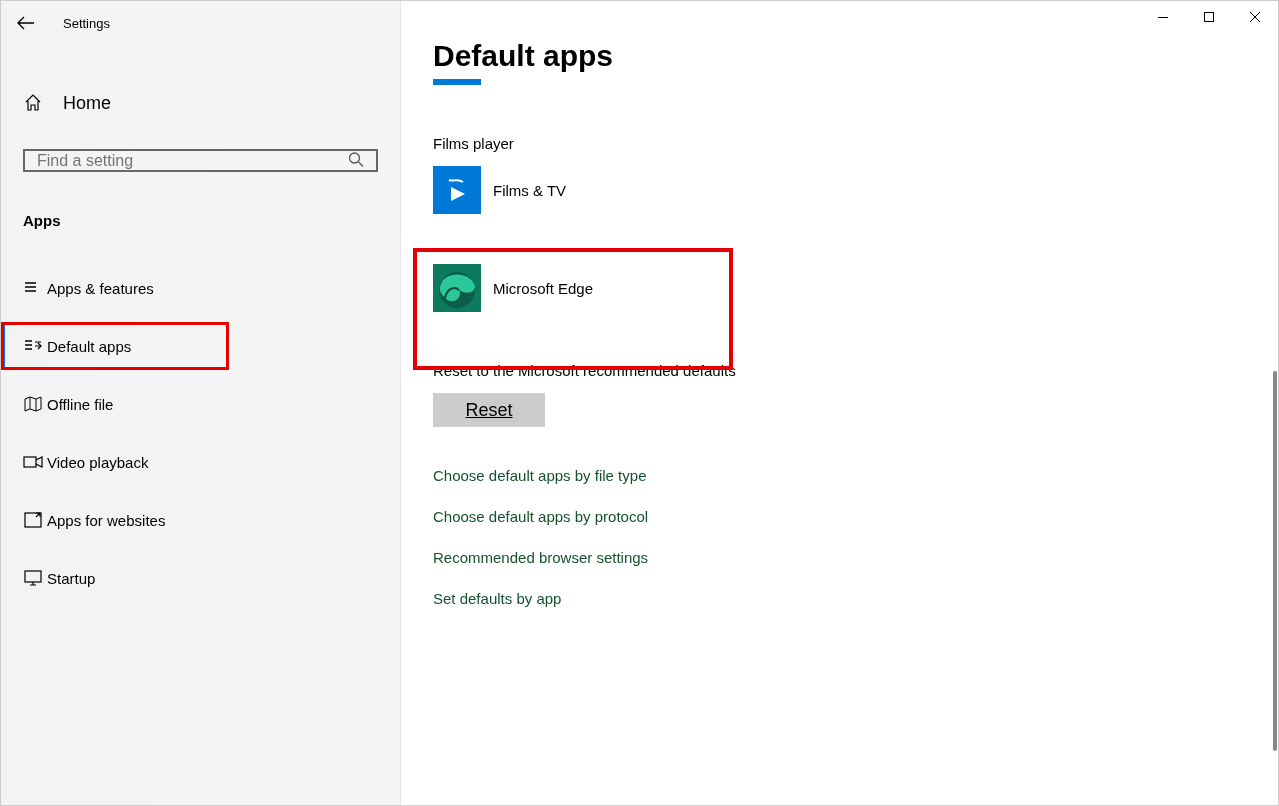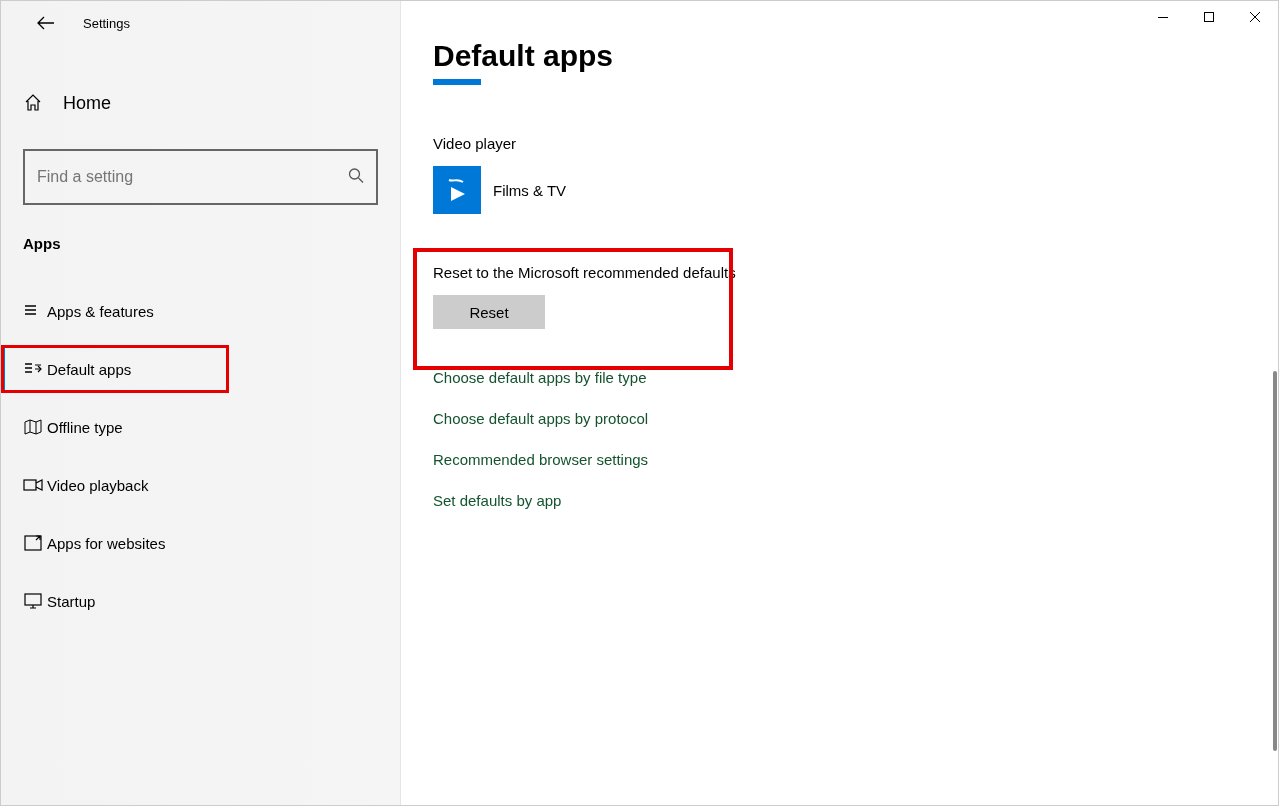--- a/index.html
+++ b/index.html
@@ -25,21 +25,21 @@
     height: 100%;
     background: linear-gradient(to right, #f3f3f3, #f5f5f5);
     border-right: 1px solid #e5e5e5;
     flex-shrink: 0;
     position: relative;
   }
   .header-row {
     display: flex;
     align-items: center;
     height: 44px;
-    padding-left: 36px;
+    padding-left: 16px;
     gap: 28px;
   }
   .back-arrow {
     width: 18px; height: 18px;
     display: flex; align-items: center; justify-content: center;
     cursor: pointer;
   }
   .header-title { font-size: 13px; }
   .home-row {
     display: flex;
@@ -49,41 +49,41 @@
     margin-top: 30px;
     gap: 20px;
     cursor: pointer;
   }
   .home-label { font-size: 18px; }
   .search-wrap {
     margin: 18px 22px 0 22px;
   }
   .search-box {
     width: 100%;
-    height: 56px;
+    height: 23px;
     border: 2px solid #666;
     background: transparent;
     padding: 0 40px 0 12px;
     font-size: 16px;
     color: #666;
     position: relative;
   }
   .search-container { position: relative; }
   .search-icon {
     position: absolute;
     right: 14px;
     top: 50%;
     transform: translateY(-50%);
     color: #555;
     pointer-events: none;
   }
   .section-label {
     font-size: 15px;
     font-weight: 600;
-    margin: 30px 0 0 22px;
+    margin: 40px 0 0 22px;
   }
   .nav-list {
     margin-top: 30px;
   }
   .nav-item {
     display: flex;
     align-items: center;
     height: 58px;
     padding-left: 22px;
     gap: 4px;
@@ -166,23 +166,24 @@
   }
   .section-sub {
     font-size: 15px;
     margin-bottom: 14px;
   }
   .reset-button {
     width: 112px;
     height: 34px;
     background: #ccc;
     border: none;
-    font-size: 15px;
+    font-size: 18px;
     cursor: pointer;
     margin-bottom: 40px;
+    text-decoration: underline;
   }
   .link {
     color: #14532d;
     font-size: 15px;
     margin-bottom: 24px;
     cursor: pointer;
   }
   .highlight-red-main {
     position: absolute;
     border: 4px solid #e40000;
@@ -299,21 +300,21 @@
         <span class="nav-label">Default apps</span>
       </div>
       <div class="highlight-red-sidebar" style="top:63px;"></div>
 
       <div class="nav-item">
         <span class="nav-icon">
           <svg width="18" height="16" viewBox="0 0 18 16">
               <path d="M1 3 L6 1 L12 3 L17 1 V13 L12 15 L6 13 L1 15 Z M6 1 V13 M12 3 V15" stroke="#000" stroke-width="1" fill="none"></path>
             </svg>
         </span>
-        <span class="nav-label">Offline type</span>
+        <span class="nav-label">Offline file</span>
       </div>
 
       <div class="nav-item">
         <span class="nav-icon">
           <svg width="20" height="14" viewBox="0 0 20 14">
               <rect x="1" y="2" width="12" height="10" stroke="#000" stroke-width="1.2" fill="none"></rect>
               <path d="M13 5 L19 2 V12 L13 9" stroke="#000" stroke-width="1.2" fill="none"></path>
             </svg>
         </span>
         <span class="nav-label">Video playback</span>
@@ -339,34 +340,44 @@
         <span class="nav-label">Startup</span>
       </div>
     </div>
   </div>
 
   <div class="main">
     <div class="page-title">Default apps</div>
     <div class="accent-bar"></div>
 
     
-    <div class="category-label">Video player</div>
+    <div class="category-label">Films player</div>
     <div class="app-tile">
       <div class="tile-icon films-tile">
         <svg width="28" height="28" viewBox="0 0 28 28">
           <path d="M6 4 C10 6 14 2 20 6" stroke="#fff" stroke-width="2" fill="none"></path>
           <path d="M8 11 L22 18 L8 25 Z" fill="#fff"></path>
         </svg>
       </div>
       <div class="app-tile-label">Films &amp; TV</div>
     </div>
 
     
     <div style="position:relative;">
       <div class="highlight-red-main" style="left:-20px; top:-16px; width:320px; height:122px;"></div>
+      <div class="app-tile">
+        <div class="tile-icon edge-tile">
+          <svg width="48" height="48" viewBox="0 0 48 48">
+            <circle cx="24" cy="26" r="18" fill="#0c5e4a"></circle>
+            <path d="M8 20 C12 8 36 6 42 22 C42 30 32 30 26 26 C30 34 20 42 12 34 C6 28 6 24 8 20 Z" fill="#29c79a"></path>
+            <path d="M26 26 C22 22 14 24 12 34" stroke="#0a4d3d" stroke-width="2" fill="none"></path>
+          </svg>
+        </div>
+        <div class="app-tile-label">Microsoft Edge</div>
+      </div>
     </div>
 
     <div class="section-sub">Reset to the Microsoft recommended defaults</div>
     <button class="reset-button">Reset</button>
 
     <div class="link">Choose default apps by file type</div>
     <div class="link">Choose default apps by protocol</div>
     <div class="link">Recommended browser settings</div>
     <div class="link">Set defaults by app</div>
 

